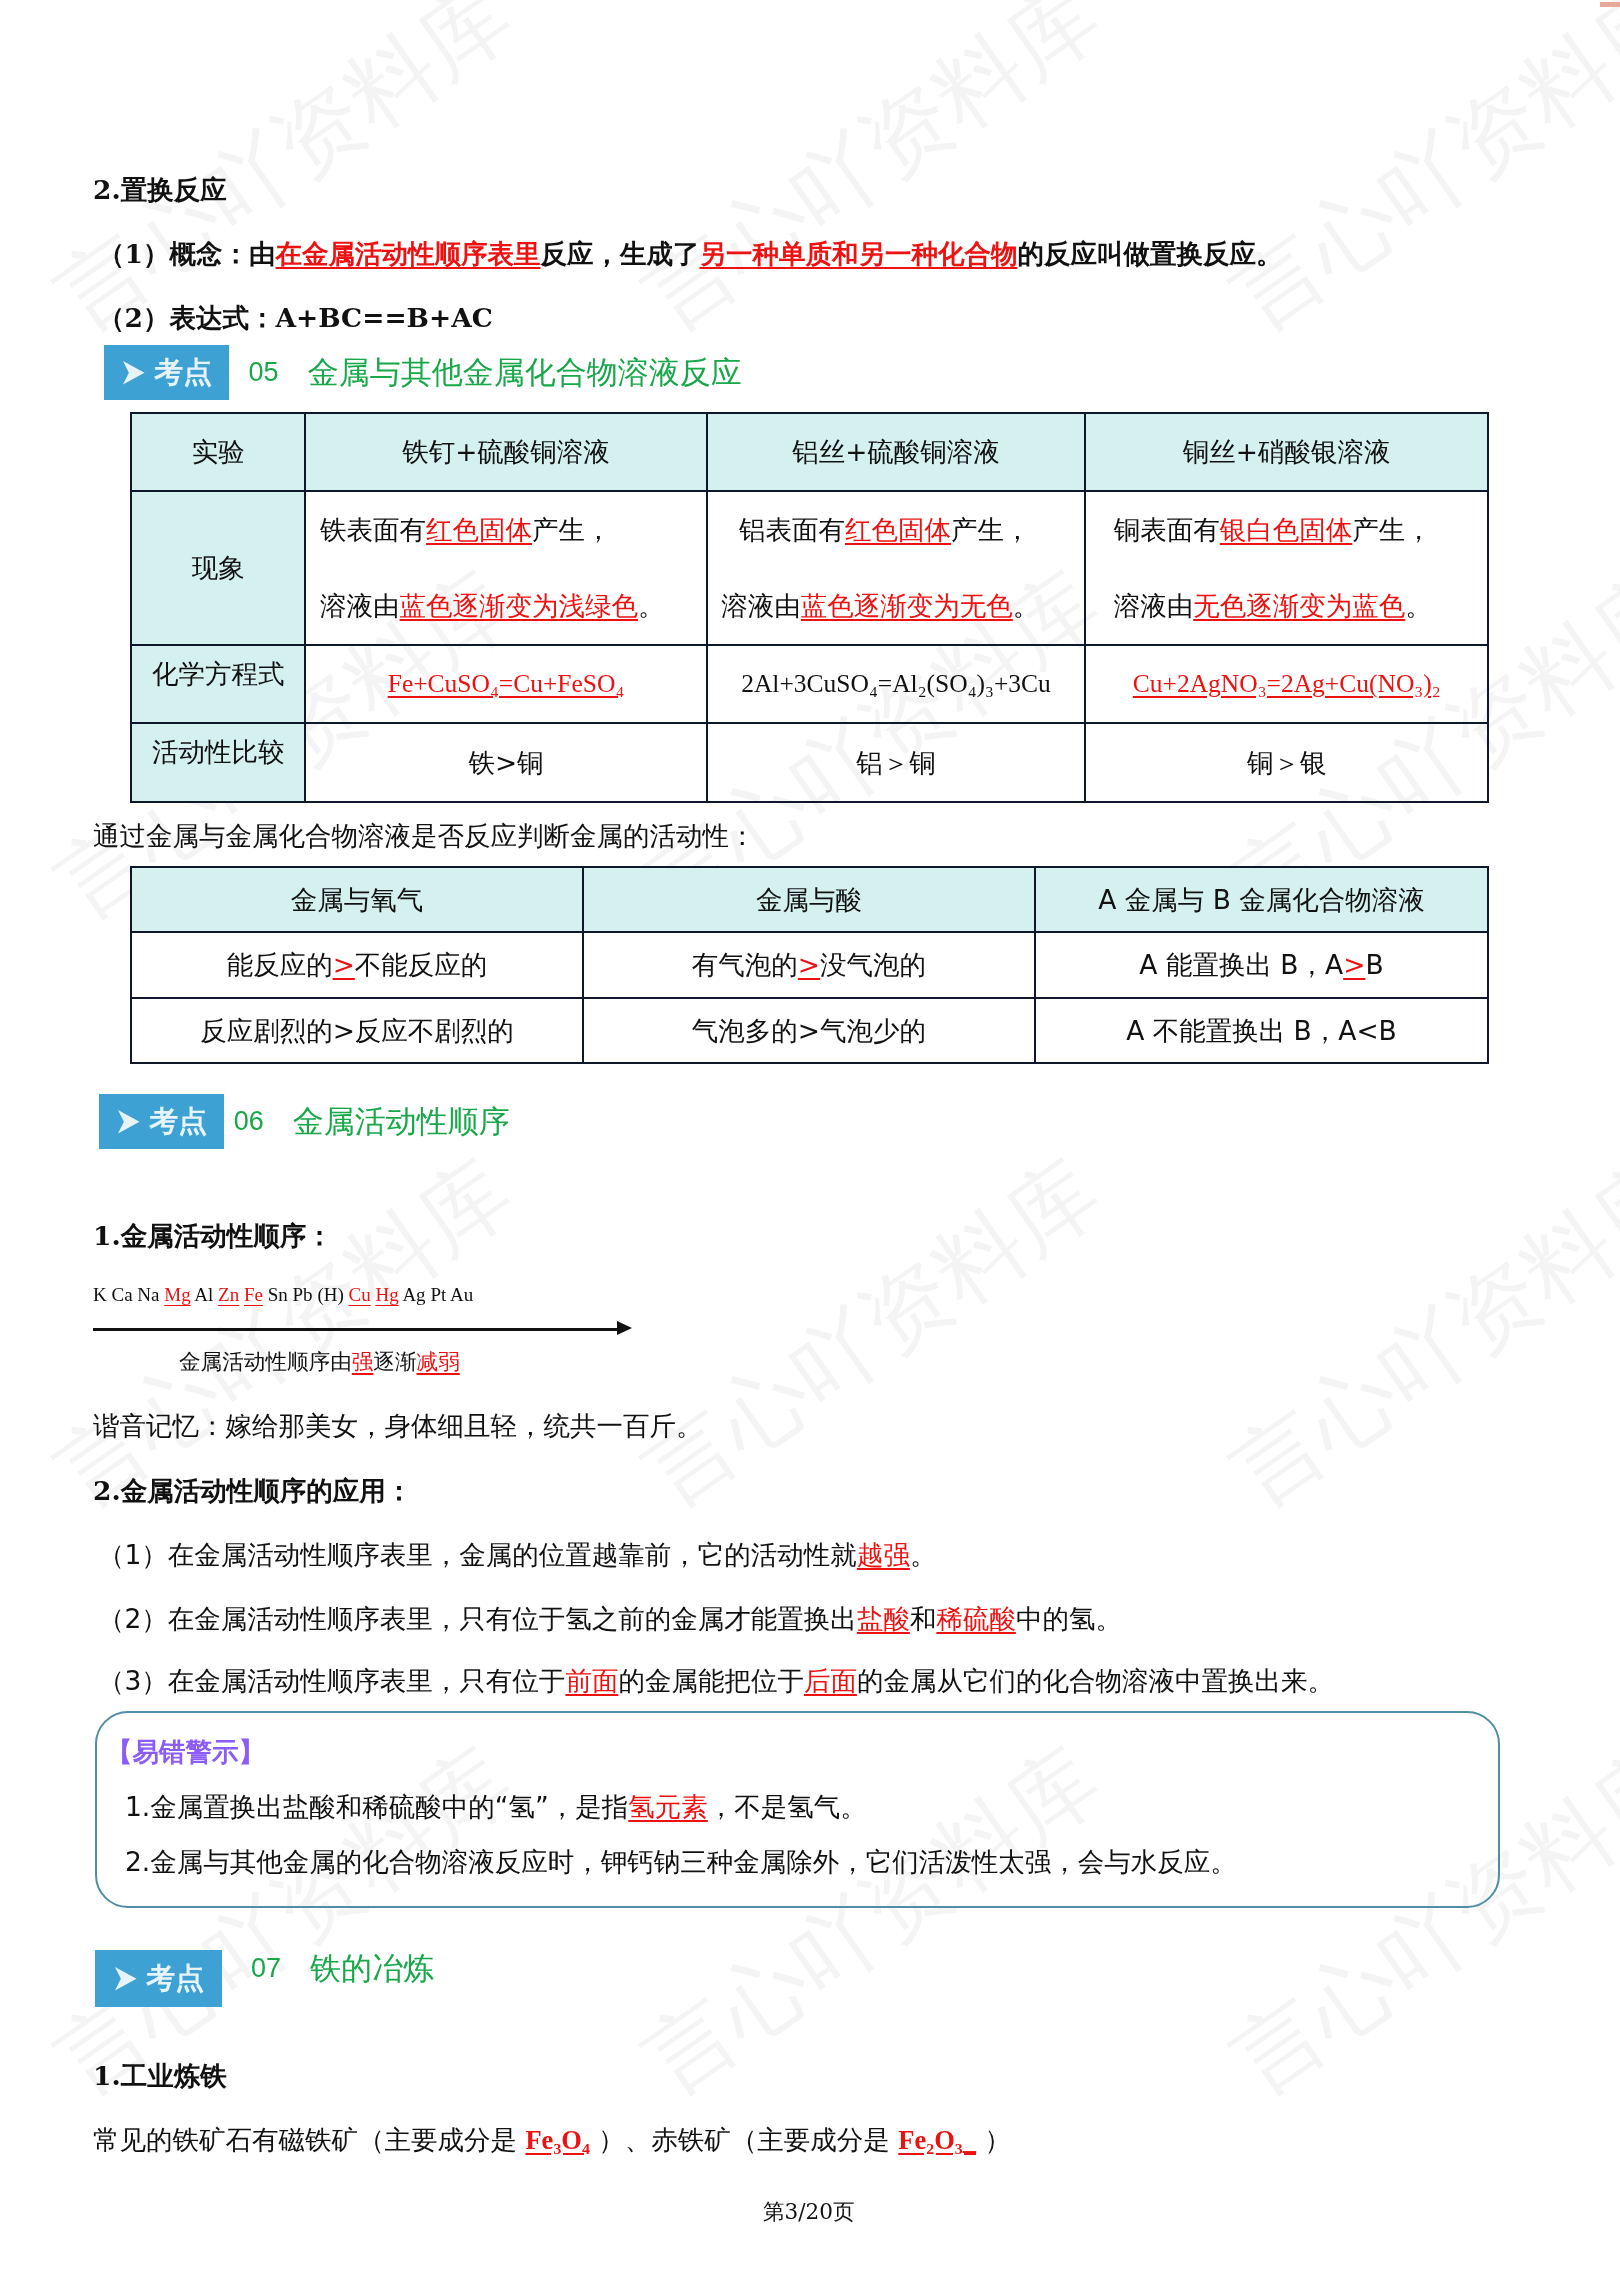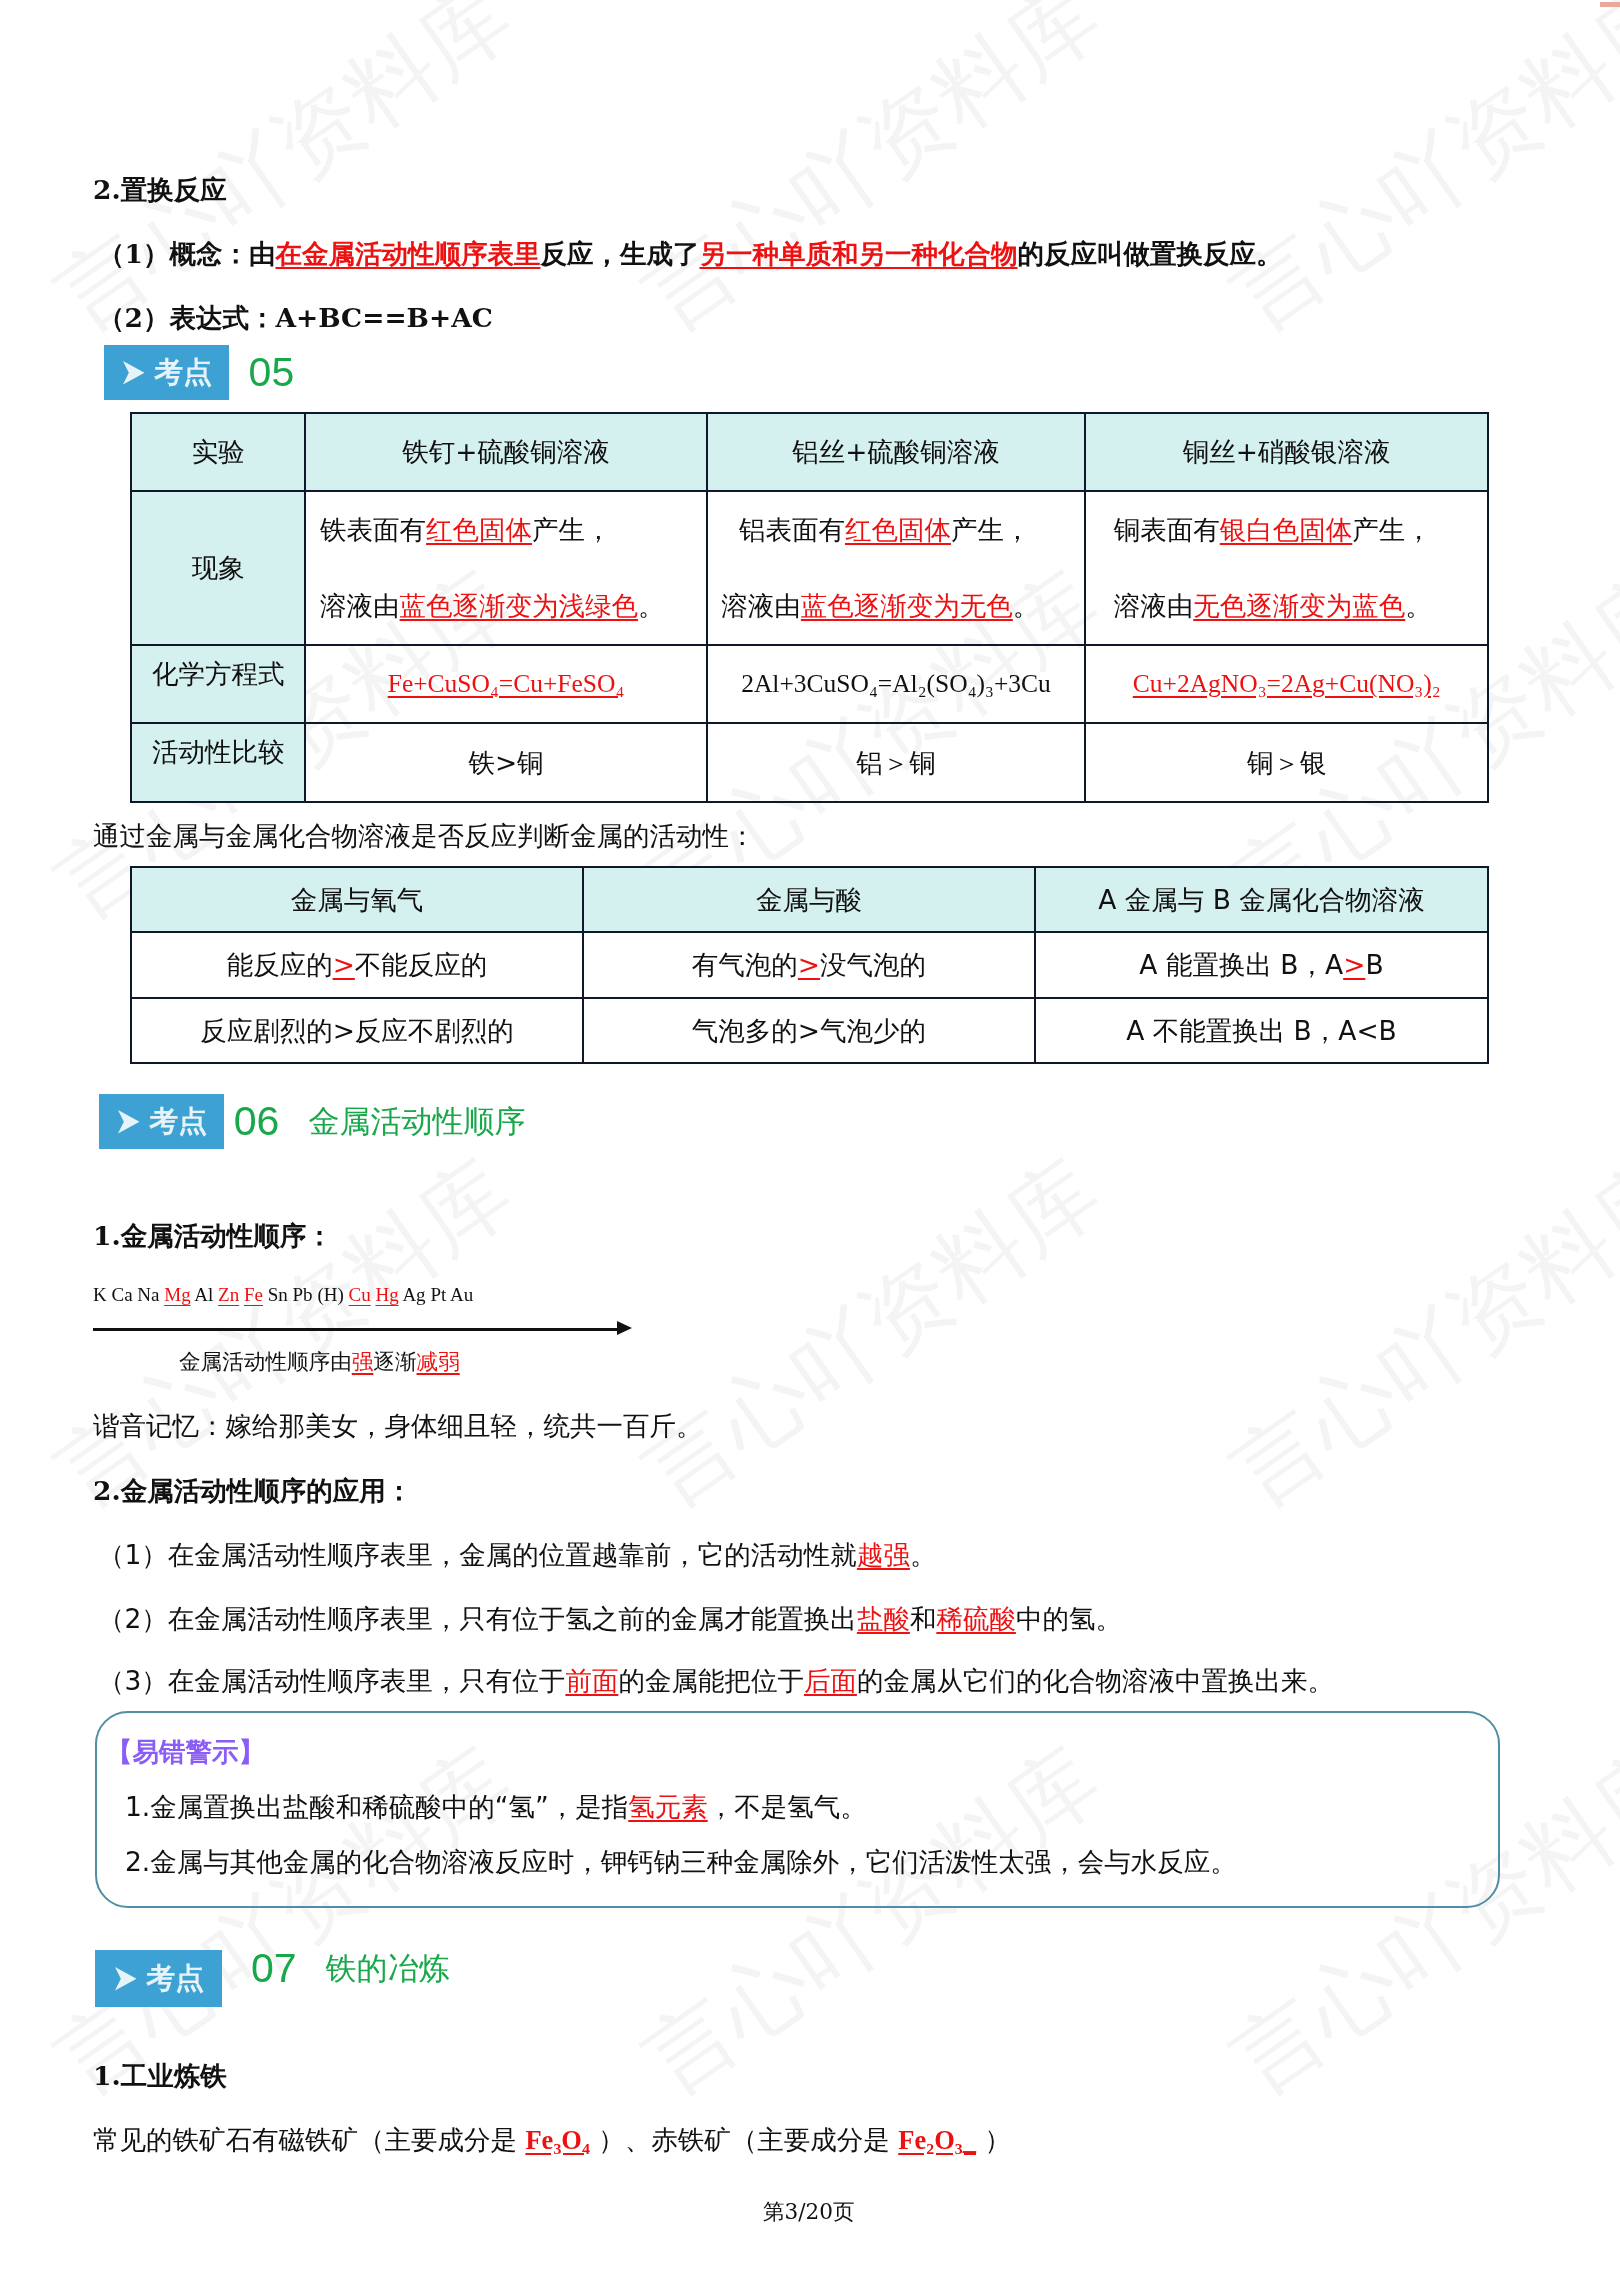--- a/index.html
+++ b/index.html
@@ -6,21 +6,21 @@
   html, body { width: 1620px; height: 2292px; background: #ffffff; overflow: hidden; }
   body { position: relative; font-family: "DejaVu Serif", "Liberation Serif", serif; color: #111; }
   .abs { position: absolute; }
   .txt { font-size: 26.5px; line-height: 33px; white-space: nowrap; font-weight: bold; }
   .red { color: #ee1111; text-decoration: underline; text-decoration-color: #ee1111; text-underline-offset: 3.9px; }
   .watermark { position: absolute; font-family: "DejaVu Sans", sans-serif; font-size: 88px; color: rgba(0,0,0,0.045); transform: rotate(-35deg); white-space: nowrap; pointer-events: none; }
 
   .kd { position: absolute; display: flex; align-items: center; height: 55px; }
   .kd-badge { width: 125px; height: 55px; background: #3ea1d3; color: #e6f4fa; display: flex; align-items: center; justify-content: center; gap: 7.8px; font-family: "DejaVu Sans", sans-serif; font-weight: bold; font-size: 29px; }
   .kd-badge svg { width: 25.5px; height: 27.4px; }
-  .kd-num { font-family: "Liberation Sans", sans-serif; font-size: 41px; color: #18a84a; margin-left: 25.5px; }
+  .kd-num { font-family: "Liberation Sans", sans-serif; font-size: 27px; color: #18a84a; margin-left: 25.5px; }
   .kd-title { font-family: "DejaVu Sans", sans-serif; font-size: 31px; color: #18a84a; margin-left: 29px; }
 
   table.t { position: absolute; border-collapse: collapse; font-size: 26.5px; font-family: "DejaVu Sans", sans-serif; }
   table.t td, table.t th { border: 2px solid #0f172a; text-align: center; vertical-align: middle; font-weight: normal; }
   table.t .hd { background: #d5f1ef; }
   table.t .lbl { background: #d5f1ef; }
   .cell-left { text-align: left !important; padding-left: 13.7px; }
   .formula { font-family: "Liberation Serif", serif; font-size: 25.5px; }
 
   .arrow-line { position: absolute; left: 93px; top: 1328px; width: 529px; height: 2.9px; background: #111; }
@@ -54,20 +54,21 @@
 <div class="abs txt" style="left:98px; top:301px;">（2）表达式：A+BC==B+AC</div>
 
 <div class="kd" style="left:104px; top:345px;">
   <div class="kd-badge">
     <svg viewBox="0 0 26 28">
         <path d="M2 2 L24 14 L2 26 L8 14 Z" fill="#e6f4fa"></path>
       </svg>
     <span>考点</span>
   </div>
   <span class="kd-num" style="margin-left:19.6px;">05</span>
+  <span class="kd-title">金属与其他金属化合物溶液反应</span>
 </div>
 
 <table class="t" style="left:130px; top:412px; width:1359px;">
   <colgroup>
       <col style="width:175px">
       <col style="width:402px">
       <col style="width:379px">
       <col style="width:403px">
     </colgroup>
   <tbody>

